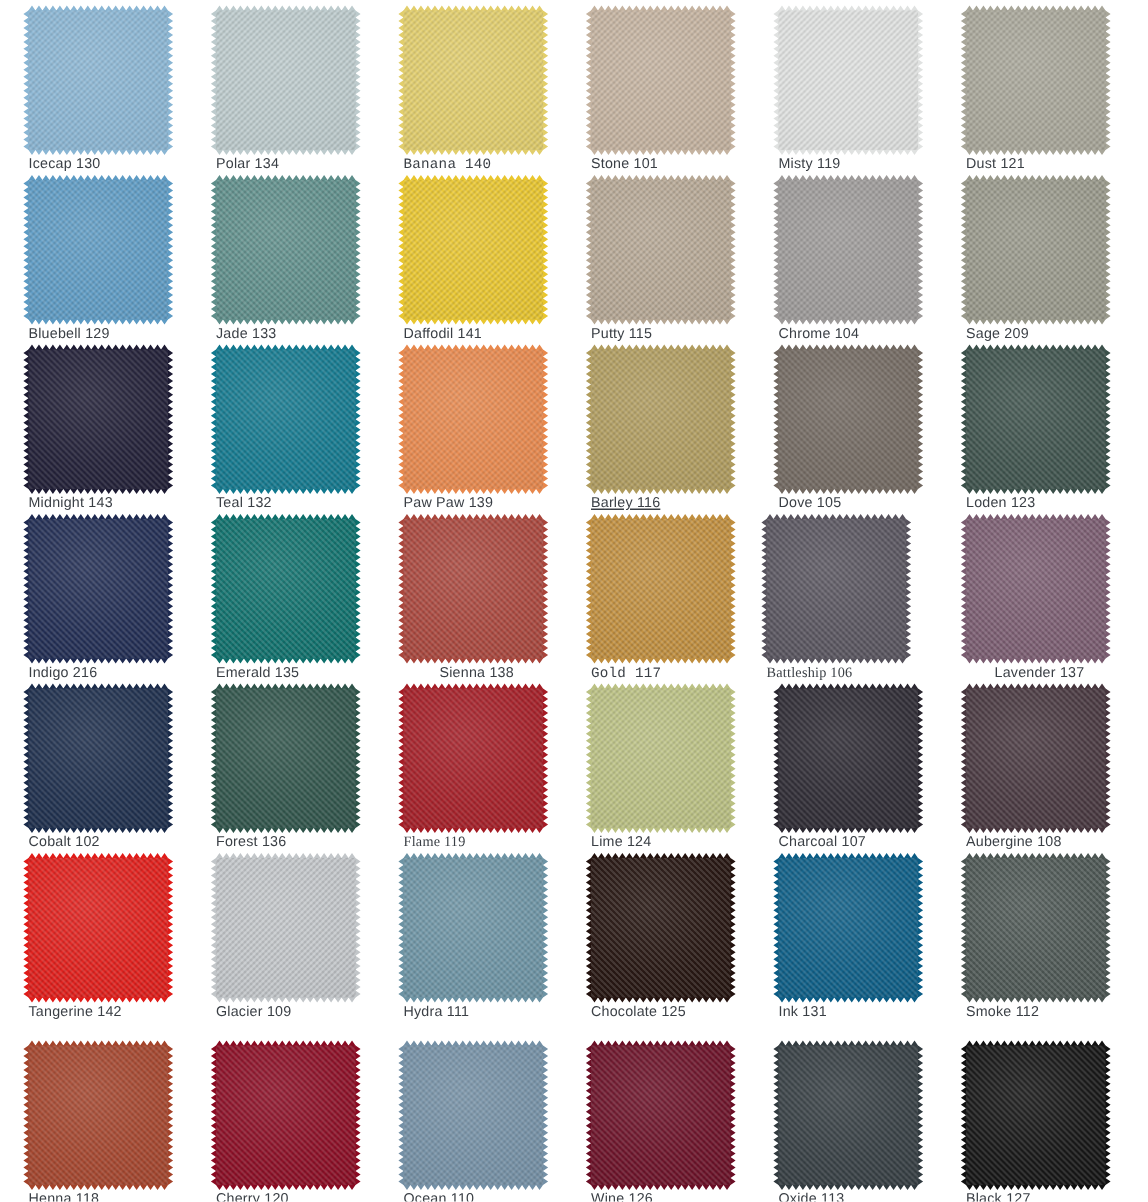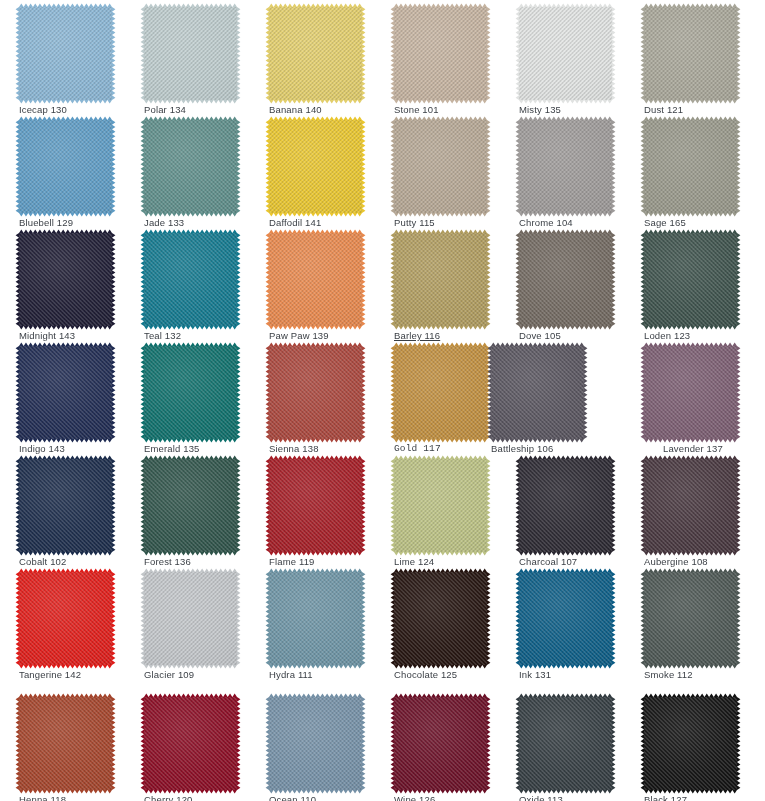--- a/index.html
+++ b/index.html
@@ -117,41 +117,41 @@
       <div class="swatch-label" style="color: rgb(58, 63, 69);">Polar 134</div>
     </div>
     <div class="swatch-cell" style="left: 250px; top: 0px;">
       <div class="chip-wrap" style="background-color: rgb(226, 206, 107);">
         <svg class="pinked" width="101" height="101" viewBox="0 0 101 101">
           <path d="M 4 4 l 2.325 -3.4 l 2.325 3.4 l 2.325 -3.4 l 2.325 3.4 l 2.325 -3.4 l 2.325 3.4 l 2.325 -3.4 l 2.325 3.4 l 2.325 -3.4 l 2.325 3.4 l 2.325 -3.4 l 2.325 3.4 l 2.325 -3.4 l 2.325 3.4 l 2.325 -3.4 l 2.325 3.4 l 2.325 -3.4 l 2.325 3.4 l 2.325 -3.4 l 2.325 3.4 l 2.325 -3.4 l 2.325 3.4 l 2.325 -3.4 l 2.325 3.4 l 2.325 -3.4 l 2.325 3.4 l 2.325 -3.4 l 2.325 3.4 l 2.325 -3.4 l 2.325 3.4 l 2.325 -3.4 l 2.325 3.4 l 2.325 -3.4 l 2.325 3.4 l 2.325 -3.4 l 2.325 3.4 l 2.325 -3.4 l 2.325 3.4 l 2.325 -3.4 l 2.325 3.4 l 3.4 2.325 l -3.4 2.325 l 3.4 2.325 l -3.4 2.325 l 3.4 2.325 l -3.4 2.325 l 3.4 2.325 l -3.4 2.325 l 3.4 2.325 l -3.4 2.325 l 3.4 2.325 l -3.4 2.325 l 3.4 2.325 l -3.4 2.325 l 3.4 2.325 l -3.4 2.325 l 3.4 2.325 l -3.4 2.325 l 3.4 2.325 l -3.4 2.325 l 3.4 2.325 l -3.4 2.325 l 3.4 2.325 l -3.4 2.325 l 3.4 2.325 l -3.4 2.325 l 3.4 2.325 l -3.4 2.325 l 3.4 2.325 l -3.4 2.325 l 3.4 2.325 l -3.4 2.325 l 3.4 2.325 l -3.4 2.325 l 3.4 2.325 l -3.4 2.325 l 3.4 2.325 l -3.4 2.325 l 3.4 2.325 l -3.4 2.325 l -2.325 3.4 l -2.325 -3.4 l -2.325 3.4 l -2.325 -3.4 l -2.325 3.4 l -2.325 -3.4 l -2.325 3.4 l -2.325 -3.4 l -2.325 3.4 l -2.325 -3.4 l -2.325 3.4 l -2.325 -3.4 l -2.325 3.4 l -2.325 -3.4 l -2.325 3.4 l -2.325 -3.4 l -2.325 3.4 l -2.325 -3.4 l -2.325 3.4 l -2.325 -3.4 l -2.325 3.4 l -2.325 -3.4 l -2.325 3.4 l -2.325 -3.4 l -2.325 3.4 l -2.325 -3.4 l -2.325 3.4 l -2.325 -3.4 l -2.325 3.4 l -2.325 -3.4 l -2.325 3.4 l -2.325 -3.4 l -2.325 3.4 l -2.325 -3.4 l -2.325 3.4 l -2.325 -3.4 l -2.325 3.4 l -2.325 -3.4 l -2.325 3.4 l -2.325 -3.4 l -3.4 -2.325 l 3.4 -2.325 l -3.4 -2.325 l 3.4 -2.325 l -3.4 -2.325 l 3.4 -2.325 l -3.4 -2.325 l 3.4 -2.325 l -3.4 -2.325 l 3.4 -2.325 l -3.4 -2.325 l 3.4 -2.325 l -3.4 -2.325 l 3.4 -2.325 l -3.4 -2.325 l 3.4 -2.325 l -3.4 -2.325 l 3.4 -2.325 l -3.4 -2.325 l 3.4 -2.325 l -3.4 -2.325 l 3.4 -2.325 l -3.4 -2.325 l 3.4 -2.325 l -3.4 -2.325 l 3.4 -2.325 l -3.4 -2.325 l 3.4 -2.325 l -3.4 -2.325 l 3.4 -2.325 l -3.4 -2.325 l 3.4 -2.325 l -3.4 -2.325 l 3.4 -2.325 l -3.4 -2.325 l 3.4 -2.325 l -3.4 -2.325 l 3.4 -2.325 l -3.4 -2.325 l 3.4 -2.325 Z" fill="#E2CE6B"></path>
         </svg>
         <div class="texture"></div>
         <div class="sheen"></div>
       </div>
-      <div class="swatch-label" style="color: rgb(58, 63, 69);">Banana 140</div>
+      <div class="swatch-label" style="color: rgb(58, 63, 69); font-family: Liberation Mono, monospace;">Banana 140</div>
     </div>
     <div class="swatch-cell" style="left: 375px; top: 0px;">
       <div class="chip-wrap" style="background-color: rgb(197, 179, 160);">
         <svg class="pinked" width="101" height="101" viewBox="0 0 101 101">
           <path d="M 4 4 l 2.325 -3.4 l 2.325 3.4 l 2.325 -3.4 l 2.325 3.4 l 2.325 -3.4 l 2.325 3.4 l 2.325 -3.4 l 2.325 3.4 l 2.325 -3.4 l 2.325 3.4 l 2.325 -3.4 l 2.325 3.4 l 2.325 -3.4 l 2.325 3.4 l 2.325 -3.4 l 2.325 3.4 l 2.325 -3.4 l 2.325 3.4 l 2.325 -3.4 l 2.325 3.4 l 2.325 -3.4 l 2.325 3.4 l 2.325 -3.4 l 2.325 3.4 l 2.325 -3.4 l 2.325 3.4 l 2.325 -3.4 l 2.325 3.4 l 2.325 -3.4 l 2.325 3.4 l 2.325 -3.4 l 2.325 3.4 l 2.325 -3.4 l 2.325 3.4 l 2.325 -3.4 l 2.325 3.4 l 2.325 -3.4 l 2.325 3.4 l 2.325 -3.4 l 2.325 3.4 l 3.4 2.325 l -3.4 2.325 l 3.4 2.325 l -3.4 2.325 l 3.4 2.325 l -3.4 2.325 l 3.4 2.325 l -3.4 2.325 l 3.4 2.325 l -3.4 2.325 l 3.4 2.325 l -3.4 2.325 l 3.4 2.325 l -3.4 2.325 l 3.4 2.325 l -3.4 2.325 l 3.4 2.325 l -3.4 2.325 l 3.4 2.325 l -3.4 2.325 l 3.4 2.325 l -3.4 2.325 l 3.4 2.325 l -3.4 2.325 l 3.4 2.325 l -3.4 2.325 l 3.4 2.325 l -3.4 2.325 l 3.4 2.325 l -3.4 2.325 l 3.4 2.325 l -3.4 2.325 l 3.4 2.325 l -3.4 2.325 l 3.4 2.325 l -3.4 2.325 l 3.4 2.325 l -3.4 2.325 l 3.4 2.325 l -3.4 2.325 l -2.325 3.4 l -2.325 -3.4 l -2.325 3.4 l -2.325 -3.4 l -2.325 3.4 l -2.325 -3.4 l -2.325 3.4 l -2.325 -3.4 l -2.325 3.4 l -2.325 -3.4 l -2.325 3.4 l -2.325 -3.4 l -2.325 3.4 l -2.325 -3.4 l -2.325 3.4 l -2.325 -3.4 l -2.325 3.4 l -2.325 -3.4 l -2.325 3.4 l -2.325 -3.4 l -2.325 3.4 l -2.325 -3.4 l -2.325 3.4 l -2.325 -3.4 l -2.325 3.4 l -2.325 -3.4 l -2.325 3.4 l -2.325 -3.4 l -2.325 3.4 l -2.325 -3.4 l -2.325 3.4 l -2.325 -3.4 l -2.325 3.4 l -2.325 -3.4 l -2.325 3.4 l -2.325 -3.4 l -2.325 3.4 l -2.325 -3.4 l -2.325 3.4 l -2.325 -3.4 l -3.4 -2.325 l 3.4 -2.325 l -3.4 -2.325 l 3.4 -2.325 l -3.4 -2.325 l 3.4 -2.325 l -3.4 -2.325 l 3.4 -2.325 l -3.4 -2.325 l 3.4 -2.325 l -3.4 -2.325 l 3.4 -2.325 l -3.4 -2.325 l 3.4 -2.325 l -3.4 -2.325 l 3.4 -2.325 l -3.4 -2.325 l 3.4 -2.325 l -3.4 -2.325 l 3.4 -2.325 l -3.4 -2.325 l 3.4 -2.325 l -3.4 -2.325 l 3.4 -2.325 l -3.4 -2.325 l 3.4 -2.325 l -3.4 -2.325 l 3.4 -2.325 l -3.4 -2.325 l 3.4 -2.325 l -3.4 -2.325 l 3.4 -2.325 l -3.4 -2.325 l 3.4 -2.325 l -3.4 -2.325 l 3.4 -2.325 l -3.4 -2.325 l 3.4 -2.325 l -3.4 -2.325 l 3.4 -2.325 Z" fill="#C5B3A0"></path>
         </svg>
         <div class="texture"></div>
         <div class="sheen"></div>
       </div>
       <div class="swatch-label" style="color: rgb(58, 63, 69);">Stone 101</div>
     </div>
     <div class="swatch-cell" style="left: 500px; top: 0px;">
       <div class="chip-wrap" style="background-color: rgb(224, 226, 225);">
         <svg class="pinked" width="101" height="101" viewBox="0 0 101 101">
           <path d="M 4 4 l 2.325 -3.4 l 2.325 3.4 l 2.325 -3.4 l 2.325 3.4 l 2.325 -3.4 l 2.325 3.4 l 2.325 -3.4 l 2.325 3.4 l 2.325 -3.4 l 2.325 3.4 l 2.325 -3.4 l 2.325 3.4 l 2.325 -3.4 l 2.325 3.4 l 2.325 -3.4 l 2.325 3.4 l 2.325 -3.4 l 2.325 3.4 l 2.325 -3.4 l 2.325 3.4 l 2.325 -3.4 l 2.325 3.4 l 2.325 -3.4 l 2.325 3.4 l 2.325 -3.4 l 2.325 3.4 l 2.325 -3.4 l 2.325 3.4 l 2.325 -3.4 l 2.325 3.4 l 2.325 -3.4 l 2.325 3.4 l 2.325 -3.4 l 2.325 3.4 l 2.325 -3.4 l 2.325 3.4 l 2.325 -3.4 l 2.325 3.4 l 2.325 -3.4 l 2.325 3.4 l 3.4 2.325 l -3.4 2.325 l 3.4 2.325 l -3.4 2.325 l 3.4 2.325 l -3.4 2.325 l 3.4 2.325 l -3.4 2.325 l 3.4 2.325 l -3.4 2.325 l 3.4 2.325 l -3.4 2.325 l 3.4 2.325 l -3.4 2.325 l 3.4 2.325 l -3.4 2.325 l 3.4 2.325 l -3.4 2.325 l 3.4 2.325 l -3.4 2.325 l 3.4 2.325 l -3.4 2.325 l 3.4 2.325 l -3.4 2.325 l 3.4 2.325 l -3.4 2.325 l 3.4 2.325 l -3.4 2.325 l 3.4 2.325 l -3.4 2.325 l 3.4 2.325 l -3.4 2.325 l 3.4 2.325 l -3.4 2.325 l 3.4 2.325 l -3.4 2.325 l 3.4 2.325 l -3.4 2.325 l 3.4 2.325 l -3.4 2.325 l -2.325 3.4 l -2.325 -3.4 l -2.325 3.4 l -2.325 -3.4 l -2.325 3.4 l -2.325 -3.4 l -2.325 3.4 l -2.325 -3.4 l -2.325 3.4 l -2.325 -3.4 l -2.325 3.4 l -2.325 -3.4 l -2.325 3.4 l -2.325 -3.4 l -2.325 3.4 l -2.325 -3.4 l -2.325 3.4 l -2.325 -3.4 l -2.325 3.4 l -2.325 -3.4 l -2.325 3.4 l -2.325 -3.4 l -2.325 3.4 l -2.325 -3.4 l -2.325 3.4 l -2.325 -3.4 l -2.325 3.4 l -2.325 -3.4 l -2.325 3.4 l -2.325 -3.4 l -2.325 3.4 l -2.325 -3.4 l -2.325 3.4 l -2.325 -3.4 l -2.325 3.4 l -2.325 -3.4 l -2.325 3.4 l -2.325 -3.4 l -2.325 3.4 l -2.325 -3.4 l -3.4 -2.325 l 3.4 -2.325 l -3.4 -2.325 l 3.4 -2.325 l -3.4 -2.325 l 3.4 -2.325 l -3.4 -2.325 l 3.4 -2.325 l -3.4 -2.325 l 3.4 -2.325 l -3.4 -2.325 l 3.4 -2.325 l -3.4 -2.325 l 3.4 -2.325 l -3.4 -2.325 l 3.4 -2.325 l -3.4 -2.325 l 3.4 -2.325 l -3.4 -2.325 l 3.4 -2.325 l -3.4 -2.325 l 3.4 -2.325 l -3.4 -2.325 l 3.4 -2.325 l -3.4 -2.325 l 3.4 -2.325 l -3.4 -2.325 l 3.4 -2.325 l -3.4 -2.325 l 3.4 -2.325 l -3.4 -2.325 l 3.4 -2.325 l -3.4 -2.325 l 3.4 -2.325 l -3.4 -2.325 l 3.4 -2.325 l -3.4 -2.325 l 3.4 -2.325 l -3.4 -2.325 l 3.4 -2.325 Z" fill="#E0E2E1"></path>
         </svg>
         <div class="texture"></div>
         <div class="sheen"></div>
       </div>
-      <div class="swatch-label" style="color: rgb(58, 63, 69);">Misty 135</div>
+      <div class="swatch-label" style="color: rgb(58, 63, 69);">Misty 119</div>
     </div>
     <div class="swatch-cell" style="left: 625px; top: 0px;">
       <div class="chip-wrap" style="background-color: rgb(168, 166, 153);">
         <svg class="pinked" width="101" height="101" viewBox="0 0 101 101">
           <path d="M 4 4 l 2.325 -3.4 l 2.325 3.4 l 2.325 -3.4 l 2.325 3.4 l 2.325 -3.4 l 2.325 3.4 l 2.325 -3.4 l 2.325 3.4 l 2.325 -3.4 l 2.325 3.4 l 2.325 -3.4 l 2.325 3.4 l 2.325 -3.4 l 2.325 3.4 l 2.325 -3.4 l 2.325 3.4 l 2.325 -3.4 l 2.325 3.4 l 2.325 -3.4 l 2.325 3.4 l 2.325 -3.4 l 2.325 3.4 l 2.325 -3.4 l 2.325 3.4 l 2.325 -3.4 l 2.325 3.4 l 2.325 -3.4 l 2.325 3.4 l 2.325 -3.4 l 2.325 3.4 l 2.325 -3.4 l 2.325 3.4 l 2.325 -3.4 l 2.325 3.4 l 2.325 -3.4 l 2.325 3.4 l 2.325 -3.4 l 2.325 3.4 l 2.325 -3.4 l 2.325 3.4 l 3.4 2.325 l -3.4 2.325 l 3.4 2.325 l -3.4 2.325 l 3.4 2.325 l -3.4 2.325 l 3.4 2.325 l -3.4 2.325 l 3.4 2.325 l -3.4 2.325 l 3.4 2.325 l -3.4 2.325 l 3.4 2.325 l -3.4 2.325 l 3.4 2.325 l -3.4 2.325 l 3.4 2.325 l -3.4 2.325 l 3.4 2.325 l -3.4 2.325 l 3.4 2.325 l -3.4 2.325 l 3.4 2.325 l -3.4 2.325 l 3.4 2.325 l -3.4 2.325 l 3.4 2.325 l -3.4 2.325 l 3.4 2.325 l -3.4 2.325 l 3.4 2.325 l -3.4 2.325 l 3.4 2.325 l -3.4 2.325 l 3.4 2.325 l -3.4 2.325 l 3.4 2.325 l -3.4 2.325 l 3.4 2.325 l -3.4 2.325 l -2.325 3.4 l -2.325 -3.4 l -2.325 3.4 l -2.325 -3.4 l -2.325 3.4 l -2.325 -3.4 l -2.325 3.4 l -2.325 -3.4 l -2.325 3.4 l -2.325 -3.4 l -2.325 3.4 l -2.325 -3.4 l -2.325 3.4 l -2.325 -3.4 l -2.325 3.4 l -2.325 -3.4 l -2.325 3.4 l -2.325 -3.4 l -2.325 3.4 l -2.325 -3.4 l -2.325 3.4 l -2.325 -3.4 l -2.325 3.4 l -2.325 -3.4 l -2.325 3.4 l -2.325 -3.4 l -2.325 3.4 l -2.325 -3.4 l -2.325 3.4 l -2.325 -3.4 l -2.325 3.4 l -2.325 -3.4 l -2.325 3.4 l -2.325 -3.4 l -2.325 3.4 l -2.325 -3.4 l -2.325 3.4 l -2.325 -3.4 l -2.325 3.4 l -2.325 -3.4 l -3.4 -2.325 l 3.4 -2.325 l -3.4 -2.325 l 3.4 -2.325 l -3.4 -2.325 l 3.4 -2.325 l -3.4 -2.325 l 3.4 -2.325 l -3.4 -2.325 l 3.4 -2.325 l -3.4 -2.325 l 3.4 -2.325 l -3.4 -2.325 l 3.4 -2.325 l -3.4 -2.325 l 3.4 -2.325 l -3.4 -2.325 l 3.4 -2.325 l -3.4 -2.325 l 3.4 -2.325 l -3.4 -2.325 l 3.4 -2.325 l -3.4 -2.325 l 3.4 -2.325 l -3.4 -2.325 l 3.4 -2.325 l -3.4 -2.325 l 3.4 -2.325 l -3.4 -2.325 l 3.4 -2.325 l -3.4 -2.325 l 3.4 -2.325 l -3.4 -2.325 l 3.4 -2.325 l -3.4 -2.325 l 3.4 -2.325 l -3.4 -2.325 l 3.4 -2.325 l -3.4 -2.325 l 3.4 -2.325 Z" fill="#A8A699"></path>
         </svg>
         <div class="texture"></div>
         <div class="sheen"></div>
       </div>
       <div class="swatch-label" style="color: rgb(58, 63, 69);">Dust 121</div>
@@ -207,21 +207,21 @@
       <div class="swatch-label" style="color: rgb(58, 63, 69);">Chrome 104</div>
     </div>
     <div class="swatch-cell" style="left: 625px; top: 113px;">
       <div class="chip-wrap" style="background-color: rgb(152, 152, 138);">
         <svg class="pinked" width="101" height="101" viewBox="0 0 101 101">
           <path d="M 4 4 l 2.325 -3.4 l 2.325 3.4 l 2.325 -3.4 l 2.325 3.4 l 2.325 -3.4 l 2.325 3.4 l 2.325 -3.4 l 2.325 3.4 l 2.325 -3.4 l 2.325 3.4 l 2.325 -3.4 l 2.325 3.4 l 2.325 -3.4 l 2.325 3.4 l 2.325 -3.4 l 2.325 3.4 l 2.325 -3.4 l 2.325 3.4 l 2.325 -3.4 l 2.325 3.4 l 2.325 -3.4 l 2.325 3.4 l 2.325 -3.4 l 2.325 3.4 l 2.325 -3.4 l 2.325 3.4 l 2.325 -3.4 l 2.325 3.4 l 2.325 -3.4 l 2.325 3.4 l 2.325 -3.4 l 2.325 3.4 l 2.325 -3.4 l 2.325 3.4 l 2.325 -3.4 l 2.325 3.4 l 2.325 -3.4 l 2.325 3.4 l 2.325 -3.4 l 2.325 3.4 l 3.4 2.325 l -3.4 2.325 l 3.4 2.325 l -3.4 2.325 l 3.4 2.325 l -3.4 2.325 l 3.4 2.325 l -3.4 2.325 l 3.4 2.325 l -3.4 2.325 l 3.4 2.325 l -3.4 2.325 l 3.4 2.325 l -3.4 2.325 l 3.4 2.325 l -3.4 2.325 l 3.4 2.325 l -3.4 2.325 l 3.4 2.325 l -3.4 2.325 l 3.4 2.325 l -3.4 2.325 l 3.4 2.325 l -3.4 2.325 l 3.4 2.325 l -3.4 2.325 l 3.4 2.325 l -3.4 2.325 l 3.4 2.325 l -3.4 2.325 l 3.4 2.325 l -3.4 2.325 l 3.4 2.325 l -3.4 2.325 l 3.4 2.325 l -3.4 2.325 l 3.4 2.325 l -3.4 2.325 l 3.4 2.325 l -3.4 2.325 l -2.325 3.4 l -2.325 -3.4 l -2.325 3.4 l -2.325 -3.4 l -2.325 3.4 l -2.325 -3.4 l -2.325 3.4 l -2.325 -3.4 l -2.325 3.4 l -2.325 -3.4 l -2.325 3.4 l -2.325 -3.4 l -2.325 3.4 l -2.325 -3.4 l -2.325 3.4 l -2.325 -3.4 l -2.325 3.4 l -2.325 -3.4 l -2.325 3.4 l -2.325 -3.4 l -2.325 3.4 l -2.325 -3.4 l -2.325 3.4 l -2.325 -3.4 l -2.325 3.4 l -2.325 -3.4 l -2.325 3.4 l -2.325 -3.4 l -2.325 3.4 l -2.325 -3.4 l -2.325 3.4 l -2.325 -3.4 l -2.325 3.4 l -2.325 -3.4 l -2.325 3.4 l -2.325 -3.4 l -2.325 3.4 l -2.325 -3.4 l -2.325 3.4 l -2.325 -3.4 l -3.4 -2.325 l 3.4 -2.325 l -3.4 -2.325 l 3.4 -2.325 l -3.4 -2.325 l 3.4 -2.325 l -3.4 -2.325 l 3.4 -2.325 l -3.4 -2.325 l 3.4 -2.325 l -3.4 -2.325 l 3.4 -2.325 l -3.4 -2.325 l 3.4 -2.325 l -3.4 -2.325 l 3.4 -2.325 l -3.4 -2.325 l 3.4 -2.325 l -3.4 -2.325 l 3.4 -2.325 l -3.4 -2.325 l 3.4 -2.325 l -3.4 -2.325 l 3.4 -2.325 l -3.4 -2.325 l 3.4 -2.325 l -3.4 -2.325 l 3.4 -2.325 l -3.4 -2.325 l 3.4 -2.325 l -3.4 -2.325 l 3.4 -2.325 l -3.4 -2.325 l 3.4 -2.325 l -3.4 -2.325 l 3.4 -2.325 l -3.4 -2.325 l 3.4 -2.325 l -3.4 -2.325 l 3.4 -2.325 Z" fill="#98988A"></path>
         </svg>
         <div class="texture"></div>
         <div class="sheen"></div>
       </div>
-      <div class="swatch-label" style="color: rgb(58, 63, 69);">Sage 165</div>
+      <div class="swatch-label" style="color: rgb(58, 63, 69);">Sage 209</div>
     </div>
     <div class="swatch-cell" style="left: 0px; top: 226px;">
       <div class="chip-wrap" style="background-color: rgb(29, 27, 51);">
         <svg class="pinked" width="101" height="101" viewBox="0 0 101 101">
           <path d="M 4 4 l 2.325 -3.4 l 2.325 3.4 l 2.325 -3.4 l 2.325 3.4 l 2.325 -3.4 l 2.325 3.4 l 2.325 -3.4 l 2.325 3.4 l 2.325 -3.4 l 2.325 3.4 l 2.325 -3.4 l 2.325 3.4 l 2.325 -3.4 l 2.325 3.4 l 2.325 -3.4 l 2.325 3.4 l 2.325 -3.4 l 2.325 3.4 l 2.325 -3.4 l 2.325 3.4 l 2.325 -3.4 l 2.325 3.4 l 2.325 -3.4 l 2.325 3.4 l 2.325 -3.4 l 2.325 3.4 l 2.325 -3.4 l 2.325 3.4 l 2.325 -3.4 l 2.325 3.4 l 2.325 -3.4 l 2.325 3.4 l 2.325 -3.4 l 2.325 3.4 l 2.325 -3.4 l 2.325 3.4 l 2.325 -3.4 l 2.325 3.4 l 2.325 -3.4 l 2.325 3.4 l 3.4 2.325 l -3.4 2.325 l 3.4 2.325 l -3.4 2.325 l 3.4 2.325 l -3.4 2.325 l 3.4 2.325 l -3.4 2.325 l 3.4 2.325 l -3.4 2.325 l 3.4 2.325 l -3.4 2.325 l 3.4 2.325 l -3.4 2.325 l 3.4 2.325 l -3.4 2.325 l 3.4 2.325 l -3.4 2.325 l 3.4 2.325 l -3.4 2.325 l 3.4 2.325 l -3.4 2.325 l 3.4 2.325 l -3.4 2.325 l 3.4 2.325 l -3.4 2.325 l 3.4 2.325 l -3.4 2.325 l 3.4 2.325 l -3.4 2.325 l 3.4 2.325 l -3.4 2.325 l 3.4 2.325 l -3.4 2.325 l 3.4 2.325 l -3.4 2.325 l 3.4 2.325 l -3.4 2.325 l 3.4 2.325 l -3.4 2.325 l -2.325 3.4 l -2.325 -3.4 l -2.325 3.4 l -2.325 -3.4 l -2.325 3.4 l -2.325 -3.4 l -2.325 3.4 l -2.325 -3.4 l -2.325 3.4 l -2.325 -3.4 l -2.325 3.4 l -2.325 -3.4 l -2.325 3.4 l -2.325 -3.4 l -2.325 3.4 l -2.325 -3.4 l -2.325 3.4 l -2.325 -3.4 l -2.325 3.4 l -2.325 -3.4 l -2.325 3.4 l -2.325 -3.4 l -2.325 3.4 l -2.325 -3.4 l -2.325 3.4 l -2.325 -3.4 l -2.325 3.4 l -2.325 -3.4 l -2.325 3.4 l -2.325 -3.4 l -2.325 3.4 l -2.325 -3.4 l -2.325 3.4 l -2.325 -3.4 l -2.325 3.4 l -2.325 -3.4 l -2.325 3.4 l -2.325 -3.4 l -2.325 3.4 l -2.325 -3.4 l -3.4 -2.325 l 3.4 -2.325 l -3.4 -2.325 l 3.4 -2.325 l -3.4 -2.325 l 3.4 -2.325 l -3.4 -2.325 l 3.4 -2.325 l -3.4 -2.325 l 3.4 -2.325 l -3.4 -2.325 l 3.4 -2.325 l -3.4 -2.325 l 3.4 -2.325 l -3.4 -2.325 l 3.4 -2.325 l -3.4 -2.325 l 3.4 -2.325 l -3.4 -2.325 l 3.4 -2.325 l -3.4 -2.325 l 3.4 -2.325 l -3.4 -2.325 l 3.4 -2.325 l -3.4 -2.325 l 3.4 -2.325 l -3.4 -2.325 l 3.4 -2.325 l -3.4 -2.325 l 3.4 -2.325 l -3.4 -2.325 l 3.4 -2.325 l -3.4 -2.325 l 3.4 -2.325 l -3.4 -2.325 l 3.4 -2.325 l -3.4 -2.325 l 3.4 -2.325 l -3.4 -2.325 l 3.4 -2.325 Z" fill="#1D1B33"></path>
         </svg>
         <div class="texture"></div>
         <div class="sheen"></div>
       </div>
       <div class="swatch-label" style="color: rgb(58, 63, 69);">Midnight 143</div>
@@ -277,53 +277,53 @@
       <div class="swatch-label" style="color: rgb(58, 63, 69);">Loden 123</div>
     </div>
     <div class="swatch-cell" style="left: 0px; top: 339px;">
       <div class="chip-wrap" style="background-color: rgb(30, 42, 81);">
         <svg class="pinked" width="101" height="101" viewBox="0 0 101 101">
           <path d="M 4 4 l 2.325 -3.4 l 2.325 3.4 l 2.325 -3.4 l 2.325 3.4 l 2.325 -3.4 l 2.325 3.4 l 2.325 -3.4 l 2.325 3.4 l 2.325 -3.4 l 2.325 3.4 l 2.325 -3.4 l 2.325 3.4 l 2.325 -3.4 l 2.325 3.4 l 2.325 -3.4 l 2.325 3.4 l 2.325 -3.4 l 2.325 3.4 l 2.325 -3.4 l 2.325 3.4 l 2.325 -3.4 l 2.325 3.4 l 2.325 -3.4 l 2.325 3.4 l 2.325 -3.4 l 2.325 3.4 l 2.325 -3.4 l 2.325 3.4 l 2.325 -3.4 l 2.325 3.4 l 2.325 -3.4 l 2.325 3.4 l 2.325 -3.4 l 2.325 3.4 l 2.325 -3.4 l 2.325 3.4 l 2.325 -3.4 l 2.325 3.4 l 2.325 -3.4 l 2.325 3.4 l 3.4 2.325 l -3.4 2.325 l 3.4 2.325 l -3.4 2.325 l 3.4 2.325 l -3.4 2.325 l 3.4 2.325 l -3.4 2.325 l 3.4 2.325 l -3.4 2.325 l 3.4 2.325 l -3.4 2.325 l 3.4 2.325 l -3.4 2.325 l 3.4 2.325 l -3.4 2.325 l 3.4 2.325 l -3.4 2.325 l 3.4 2.325 l -3.4 2.325 l 3.4 2.325 l -3.4 2.325 l 3.4 2.325 l -3.4 2.325 l 3.4 2.325 l -3.4 2.325 l 3.4 2.325 l -3.4 2.325 l 3.4 2.325 l -3.4 2.325 l 3.4 2.325 l -3.4 2.325 l 3.4 2.325 l -3.4 2.325 l 3.4 2.325 l -3.4 2.325 l 3.4 2.325 l -3.4 2.325 l 3.4 2.325 l -3.4 2.325 l -2.325 3.4 l -2.325 -3.4 l -2.325 3.4 l -2.325 -3.4 l -2.325 3.4 l -2.325 -3.4 l -2.325 3.4 l -2.325 -3.4 l -2.325 3.4 l -2.325 -3.4 l -2.325 3.4 l -2.325 -3.4 l -2.325 3.4 l -2.325 -3.4 l -2.325 3.4 l -2.325 -3.4 l -2.325 3.4 l -2.325 -3.4 l -2.325 3.4 l -2.325 -3.4 l -2.325 3.4 l -2.325 -3.4 l -2.325 3.4 l -2.325 -3.4 l -2.325 3.4 l -2.325 -3.4 l -2.325 3.4 l -2.325 -3.4 l -2.325 3.4 l -2.325 -3.4 l -2.325 3.4 l -2.325 -3.4 l -2.325 3.4 l -2.325 -3.4 l -2.325 3.4 l -2.325 -3.4 l -2.325 3.4 l -2.325 -3.4 l -2.325 3.4 l -2.325 -3.4 l -3.4 -2.325 l 3.4 -2.325 l -3.4 -2.325 l 3.4 -2.325 l -3.4 -2.325 l 3.4 -2.325 l -3.4 -2.325 l 3.4 -2.325 l -3.4 -2.325 l 3.4 -2.325 l -3.4 -2.325 l 3.4 -2.325 l -3.4 -2.325 l 3.4 -2.325 l -3.4 -2.325 l 3.4 -2.325 l -3.4 -2.325 l 3.4 -2.325 l -3.4 -2.325 l 3.4 -2.325 l -3.4 -2.325 l 3.4 -2.325 l -3.4 -2.325 l 3.4 -2.325 l -3.4 -2.325 l 3.4 -2.325 l -3.4 -2.325 l 3.4 -2.325 l -3.4 -2.325 l 3.4 -2.325 l -3.4 -2.325 l 3.4 -2.325 l -3.4 -2.325 l 3.4 -2.325 l -3.4 -2.325 l 3.4 -2.325 l -3.4 -2.325 l 3.4 -2.325 l -3.4 -2.325 l 3.4 -2.325 Z" fill="#1E2A51"></path>
         </svg>
         <div class="texture"></div>
         <div class="sheen"></div>
       </div>
-      <div class="swatch-label" style="color: rgb(58, 63, 69);">Indigo 143</div>
+      <div class="swatch-label" style="color: rgb(58, 63, 69);">Indigo 216</div>
     </div>
     <div class="swatch-cell" style="left: 125px; top: 339px;">
       <div class="chip-wrap" style="background-color: rgb(13, 111, 107);">
         <svg class="pinked" width="101" height="101" viewBox="0 0 101 101">
           <path d="M 4 4 l 2.325 -3.4 l 2.325 3.4 l 2.325 -3.4 l 2.325 3.4 l 2.325 -3.4 l 2.325 3.4 l 2.325 -3.4 l 2.325 3.4 l 2.325 -3.4 l 2.325 3.4 l 2.325 -3.4 l 2.325 3.4 l 2.325 -3.4 l 2.325 3.4 l 2.325 -3.4 l 2.325 3.4 l 2.325 -3.4 l 2.325 3.4 l 2.325 -3.4 l 2.325 3.4 l 2.325 -3.4 l 2.325 3.4 l 2.325 -3.4 l 2.325 3.4 l 2.325 -3.4 l 2.325 3.4 l 2.325 -3.4 l 2.325 3.4 l 2.325 -3.4 l 2.325 3.4 l 2.325 -3.4 l 2.325 3.4 l 2.325 -3.4 l 2.325 3.4 l 2.325 -3.4 l 2.325 3.4 l 2.325 -3.4 l 2.325 3.4 l 2.325 -3.4 l 2.325 3.4 l 3.4 2.325 l -3.4 2.325 l 3.4 2.325 l -3.4 2.325 l 3.4 2.325 l -3.4 2.325 l 3.4 2.325 l -3.4 2.325 l 3.4 2.325 l -3.4 2.325 l 3.4 2.325 l -3.4 2.325 l 3.4 2.325 l -3.4 2.325 l 3.4 2.325 l -3.4 2.325 l 3.4 2.325 l -3.4 2.325 l 3.4 2.325 l -3.4 2.325 l 3.4 2.325 l -3.4 2.325 l 3.4 2.325 l -3.4 2.325 l 3.4 2.325 l -3.4 2.325 l 3.4 2.325 l -3.4 2.325 l 3.4 2.325 l -3.4 2.325 l 3.4 2.325 l -3.4 2.325 l 3.4 2.325 l -3.4 2.325 l 3.4 2.325 l -3.4 2.325 l 3.4 2.325 l -3.4 2.325 l 3.4 2.325 l -3.4 2.325 l -2.325 3.4 l -2.325 -3.4 l -2.325 3.4 l -2.325 -3.4 l -2.325 3.4 l -2.325 -3.4 l -2.325 3.4 l -2.325 -3.4 l -2.325 3.4 l -2.325 -3.4 l -2.325 3.4 l -2.325 -3.4 l -2.325 3.4 l -2.325 -3.4 l -2.325 3.4 l -2.325 -3.4 l -2.325 3.4 l -2.325 -3.4 l -2.325 3.4 l -2.325 -3.4 l -2.325 3.4 l -2.325 -3.4 l -2.325 3.4 l -2.325 -3.4 l -2.325 3.4 l -2.325 -3.4 l -2.325 3.4 l -2.325 -3.4 l -2.325 3.4 l -2.325 -3.4 l -2.325 3.4 l -2.325 -3.4 l -2.325 3.4 l -2.325 -3.4 l -2.325 3.4 l -2.325 -3.4 l -2.325 3.4 l -2.325 -3.4 l -2.325 3.4 l -2.325 -3.4 l -3.4 -2.325 l 3.4 -2.325 l -3.4 -2.325 l 3.4 -2.325 l -3.4 -2.325 l 3.4 -2.325 l -3.4 -2.325 l 3.4 -2.325 l -3.4 -2.325 l 3.4 -2.325 l -3.4 -2.325 l 3.4 -2.325 l -3.4 -2.325 l 3.4 -2.325 l -3.4 -2.325 l 3.4 -2.325 l -3.4 -2.325 l 3.4 -2.325 l -3.4 -2.325 l 3.4 -2.325 l -3.4 -2.325 l 3.4 -2.325 l -3.4 -2.325 l 3.4 -2.325 l -3.4 -2.325 l 3.4 -2.325 l -3.4 -2.325 l 3.4 -2.325 l -3.4 -2.325 l 3.4 -2.325 l -3.4 -2.325 l 3.4 -2.325 l -3.4 -2.325 l 3.4 -2.325 l -3.4 -2.325 l 3.4 -2.325 l -3.4 -2.325 l 3.4 -2.325 l -3.4 -2.325 l 3.4 -2.325 Z" fill="#0D6F6B"></path>
         </svg>
         <div class="texture"></div>
         <div class="sheen"></div>
       </div>
       <div class="swatch-label" style="color: rgb(58, 63, 69);">Emerald 135</div>
     </div>
     <div class="swatch-cell" style="left: 250px; top: 339px;">
       <div class="chip-wrap" style="background-color: rgb(169, 69, 59);">
         <svg class="pinked" width="101" height="101" viewBox="0 0 101 101">
           <path d="M 4 4 l 2.325 -3.4 l 2.325 3.4 l 2.325 -3.4 l 2.325 3.4 l 2.325 -3.4 l 2.325 3.4 l 2.325 -3.4 l 2.325 3.4 l 2.325 -3.4 l 2.325 3.4 l 2.325 -3.4 l 2.325 3.4 l 2.325 -3.4 l 2.325 3.4 l 2.325 -3.4 l 2.325 3.4 l 2.325 -3.4 l 2.325 3.4 l 2.325 -3.4 l 2.325 3.4 l 2.325 -3.4 l 2.325 3.4 l 2.325 -3.4 l 2.325 3.4 l 2.325 -3.4 l 2.325 3.4 l 2.325 -3.4 l 2.325 3.4 l 2.325 -3.4 l 2.325 3.4 l 2.325 -3.4 l 2.325 3.4 l 2.325 -3.4 l 2.325 3.4 l 2.325 -3.4 l 2.325 3.4 l 2.325 -3.4 l 2.325 3.4 l 2.325 -3.4 l 2.325 3.4 l 3.4 2.325 l -3.4 2.325 l 3.4 2.325 l -3.4 2.325 l 3.4 2.325 l -3.4 2.325 l 3.4 2.325 l -3.4 2.325 l 3.4 2.325 l -3.4 2.325 l 3.4 2.325 l -3.4 2.325 l 3.4 2.325 l -3.4 2.325 l 3.4 2.325 l -3.4 2.325 l 3.4 2.325 l -3.4 2.325 l 3.4 2.325 l -3.4 2.325 l 3.4 2.325 l -3.4 2.325 l 3.4 2.325 l -3.4 2.325 l 3.4 2.325 l -3.4 2.325 l 3.4 2.325 l -3.4 2.325 l 3.4 2.325 l -3.4 2.325 l 3.4 2.325 l -3.4 2.325 l 3.4 2.325 l -3.4 2.325 l 3.4 2.325 l -3.4 2.325 l 3.4 2.325 l -3.4 2.325 l 3.4 2.325 l -3.4 2.325 l -2.325 3.4 l -2.325 -3.4 l -2.325 3.4 l -2.325 -3.4 l -2.325 3.4 l -2.325 -3.4 l -2.325 3.4 l -2.325 -3.4 l -2.325 3.4 l -2.325 -3.4 l -2.325 3.4 l -2.325 -3.4 l -2.325 3.4 l -2.325 -3.4 l -2.325 3.4 l -2.325 -3.4 l -2.325 3.4 l -2.325 -3.4 l -2.325 3.4 l -2.325 -3.4 l -2.325 3.4 l -2.325 -3.4 l -2.325 3.4 l -2.325 -3.4 l -2.325 3.4 l -2.325 -3.4 l -2.325 3.4 l -2.325 -3.4 l -2.325 3.4 l -2.325 -3.4 l -2.325 3.4 l -2.325 -3.4 l -2.325 3.4 l -2.325 -3.4 l -2.325 3.4 l -2.325 -3.4 l -2.325 3.4 l -2.325 -3.4 l -2.325 3.4 l -2.325 -3.4 l -3.4 -2.325 l 3.4 -2.325 l -3.4 -2.325 l 3.4 -2.325 l -3.4 -2.325 l 3.4 -2.325 l -3.4 -2.325 l 3.4 -2.325 l -3.4 -2.325 l 3.4 -2.325 l -3.4 -2.325 l 3.4 -2.325 l -3.4 -2.325 l 3.4 -2.325 l -3.4 -2.325 l 3.4 -2.325 l -3.4 -2.325 l 3.4 -2.325 l -3.4 -2.325 l 3.4 -2.325 l -3.4 -2.325 l 3.4 -2.325 l -3.4 -2.325 l 3.4 -2.325 l -3.4 -2.325 l 3.4 -2.325 l -3.4 -2.325 l 3.4 -2.325 l -3.4 -2.325 l 3.4 -2.325 l -3.4 -2.325 l 3.4 -2.325 l -3.4 -2.325 l 3.4 -2.325 l -3.4 -2.325 l 3.4 -2.325 l -3.4 -2.325 l 3.4 -2.325 l -3.4 -2.325 l 3.4 -2.325 Z" fill="#A9453B"></path>
         </svg>
         <div class="texture"></div>
         <div class="sheen"></div>
       </div>
-      <div class="swatch-label" style="color: rgb(58, 63, 69);">Sienna 138</div>
+      <div class="swatch-label" style="color: rgb(58, 63, 69); margin-left: 24px;">Sienna 138</div>
     </div>
     <div class="swatch-cell" style="left: 375px; top: 339px;">
       <div class="chip-wrap" style="background-color: rgb(192, 142, 62);">
         <svg class="pinked" width="101" height="101" viewBox="0 0 101 101">
           <path d="M 4 4 l 2.325 -3.4 l 2.325 3.4 l 2.325 -3.4 l 2.325 3.4 l 2.325 -3.4 l 2.325 3.4 l 2.325 -3.4 l 2.325 3.4 l 2.325 -3.4 l 2.325 3.4 l 2.325 -3.4 l 2.325 3.4 l 2.325 -3.4 l 2.325 3.4 l 2.325 -3.4 l 2.325 3.4 l 2.325 -3.4 l 2.325 3.4 l 2.325 -3.4 l 2.325 3.4 l 2.325 -3.4 l 2.325 3.4 l 2.325 -3.4 l 2.325 3.4 l 2.325 -3.4 l 2.325 3.4 l 2.325 -3.4 l 2.325 3.4 l 2.325 -3.4 l 2.325 3.4 l 2.325 -3.4 l 2.325 3.4 l 2.325 -3.4 l 2.325 3.4 l 2.325 -3.4 l 2.325 3.4 l 2.325 -3.4 l 2.325 3.4 l 2.325 -3.4 l 2.325 3.4 l 3.4 2.325 l -3.4 2.325 l 3.4 2.325 l -3.4 2.325 l 3.4 2.325 l -3.4 2.325 l 3.4 2.325 l -3.4 2.325 l 3.4 2.325 l -3.4 2.325 l 3.4 2.325 l -3.4 2.325 l 3.4 2.325 l -3.4 2.325 l 3.4 2.325 l -3.4 2.325 l 3.4 2.325 l -3.4 2.325 l 3.4 2.325 l -3.4 2.325 l 3.4 2.325 l -3.4 2.325 l 3.4 2.325 l -3.4 2.325 l 3.4 2.325 l -3.4 2.325 l 3.4 2.325 l -3.4 2.325 l 3.4 2.325 l -3.4 2.325 l 3.4 2.325 l -3.4 2.325 l 3.4 2.325 l -3.4 2.325 l 3.4 2.325 l -3.4 2.325 l 3.4 2.325 l -3.4 2.325 l 3.4 2.325 l -3.4 2.325 l -2.325 3.4 l -2.325 -3.4 l -2.325 3.4 l -2.325 -3.4 l -2.325 3.4 l -2.325 -3.4 l -2.325 3.4 l -2.325 -3.4 l -2.325 3.4 l -2.325 -3.4 l -2.325 3.4 l -2.325 -3.4 l -2.325 3.4 l -2.325 -3.4 l -2.325 3.4 l -2.325 -3.4 l -2.325 3.4 l -2.325 -3.4 l -2.325 3.4 l -2.325 -3.4 l -2.325 3.4 l -2.325 -3.4 l -2.325 3.4 l -2.325 -3.4 l -2.325 3.4 l -2.325 -3.4 l -2.325 3.4 l -2.325 -3.4 l -2.325 3.4 l -2.325 -3.4 l -2.325 3.4 l -2.325 -3.4 l -2.325 3.4 l -2.325 -3.4 l -2.325 3.4 l -2.325 -3.4 l -2.325 3.4 l -2.325 -3.4 l -2.325 3.4 l -2.325 -3.4 l -3.4 -2.325 l 3.4 -2.325 l -3.4 -2.325 l 3.4 -2.325 l -3.4 -2.325 l 3.4 -2.325 l -3.4 -2.325 l 3.4 -2.325 l -3.4 -2.325 l 3.4 -2.325 l -3.4 -2.325 l 3.4 -2.325 l -3.4 -2.325 l 3.4 -2.325 l -3.4 -2.325 l 3.4 -2.325 l -3.4 -2.325 l 3.4 -2.325 l -3.4 -2.325 l 3.4 -2.325 l -3.4 -2.325 l 3.4 -2.325 l -3.4 -2.325 l 3.4 -2.325 l -3.4 -2.325 l 3.4 -2.325 l -3.4 -2.325 l 3.4 -2.325 l -3.4 -2.325 l 3.4 -2.325 l -3.4 -2.325 l 3.4 -2.325 l -3.4 -2.325 l 3.4 -2.325 l -3.4 -2.325 l 3.4 -2.325 l -3.4 -2.325 l 3.4 -2.325 l -3.4 -2.325 l 3.4 -2.325 Z" fill="#C08E3E"></path>
         </svg>
         <div class="texture"></div>
         <div class="sheen"></div>
       </div>
       <div class="swatch-label" style="color: rgb(58, 63, 69); font-family: Liberation Mono, monospace;">Gold 117</div>
     </div>
-    <div class="swatch-cell" style="left: 472px; top: 339px;">
+    <div class="swatch-cell" style="left: 492px; top: 339px; font-family: Liberation Serif, serif;">
       <div class="chip-wrap" style="background-color: rgb(87, 83, 93);">
         <svg class="pinked" width="101" height="101" viewBox="0 0 101 101">
           <path d="M 4 4 l 2.325 -3.4 l 2.325 3.4 l 2.325 -3.4 l 2.325 3.4 l 2.325 -3.4 l 2.325 3.4 l 2.325 -3.4 l 2.325 3.4 l 2.325 -3.4 l 2.325 3.4 l 2.325 -3.4 l 2.325 3.4 l 2.325 -3.4 l 2.325 3.4 l 2.325 -3.4 l 2.325 3.4 l 2.325 -3.4 l 2.325 3.4 l 2.325 -3.4 l 2.325 3.4 l 2.325 -3.4 l 2.325 3.4 l 2.325 -3.4 l 2.325 3.4 l 2.325 -3.4 l 2.325 3.4 l 2.325 -3.4 l 2.325 3.4 l 2.325 -3.4 l 2.325 3.4 l 2.325 -3.4 l 2.325 3.4 l 2.325 -3.4 l 2.325 3.4 l 2.325 -3.4 l 2.325 3.4 l 2.325 -3.4 l 2.325 3.4 l 2.325 -3.4 l 2.325 3.4 l 3.4 2.325 l -3.4 2.325 l 3.4 2.325 l -3.4 2.325 l 3.4 2.325 l -3.4 2.325 l 3.4 2.325 l -3.4 2.325 l 3.4 2.325 l -3.4 2.325 l 3.4 2.325 l -3.4 2.325 l 3.4 2.325 l -3.4 2.325 l 3.4 2.325 l -3.4 2.325 l 3.4 2.325 l -3.4 2.325 l 3.4 2.325 l -3.4 2.325 l 3.4 2.325 l -3.4 2.325 l 3.4 2.325 l -3.4 2.325 l 3.4 2.325 l -3.4 2.325 l 3.4 2.325 l -3.4 2.325 l 3.4 2.325 l -3.4 2.325 l 3.4 2.325 l -3.4 2.325 l 3.4 2.325 l -3.4 2.325 l 3.4 2.325 l -3.4 2.325 l 3.4 2.325 l -3.4 2.325 l 3.4 2.325 l -3.4 2.325 l -2.325 3.4 l -2.325 -3.4 l -2.325 3.4 l -2.325 -3.4 l -2.325 3.4 l -2.325 -3.4 l -2.325 3.4 l -2.325 -3.4 l -2.325 3.4 l -2.325 -3.4 l -2.325 3.4 l -2.325 -3.4 l -2.325 3.4 l -2.325 -3.4 l -2.325 3.4 l -2.325 -3.4 l -2.325 3.4 l -2.325 -3.4 l -2.325 3.4 l -2.325 -3.4 l -2.325 3.4 l -2.325 -3.4 l -2.325 3.4 l -2.325 -3.4 l -2.325 3.4 l -2.325 -3.4 l -2.325 3.4 l -2.325 -3.4 l -2.325 3.4 l -2.325 -3.4 l -2.325 3.4 l -2.325 -3.4 l -2.325 3.4 l -2.325 -3.4 l -2.325 3.4 l -2.325 -3.4 l -2.325 3.4 l -2.325 -3.4 l -2.325 3.4 l -2.325 -3.4 l -3.4 -2.325 l 3.4 -2.325 l -3.4 -2.325 l 3.4 -2.325 l -3.4 -2.325 l 3.4 -2.325 l -3.4 -2.325 l 3.4 -2.325 l -3.4 -2.325 l 3.4 -2.325 l -3.4 -2.325 l 3.4 -2.325 l -3.4 -2.325 l 3.4 -2.325 l -3.4 -2.325 l 3.4 -2.325 l -3.4 -2.325 l 3.4 -2.325 l -3.4 -2.325 l 3.4 -2.325 l -3.4 -2.325 l 3.4 -2.325 l -3.4 -2.325 l 3.4 -2.325 l -3.4 -2.325 l 3.4 -2.325 l -3.4 -2.325 l 3.4 -2.325 l -3.4 -2.325 l 3.4 -2.325 l -3.4 -2.325 l 3.4 -2.325 l -3.4 -2.325 l 3.4 -2.325 l -3.4 -2.325 l 3.4 -2.325 l -3.4 -2.325 l 3.4 -2.325 l -3.4 -2.325 l 3.4 -2.325 Z" fill="#57535D"></path>
         </svg>
         <div class="texture"></div>
         <div class="sheen"></div>
       </div>
       <div class="swatch-label" style="color: rgb(58, 63, 69);">Battleship 106</div>
     </div>
     <div class="swatch-cell" style="left: 625px; top: 339px;">
@@ -357,21 +357,21 @@
       <div class="swatch-label" style="color: rgb(58, 63, 69);">Forest 136</div>
     </div>
     <div class="swatch-cell" style="left: 250px; top: 452px;">
       <div class="chip-wrap" style="background-color: rgb(164, 27, 36);">
         <svg class="pinked" width="101" height="101" viewBox="0 0 101 101">
           <path d="M 4 4 l 2.325 -3.4 l 2.325 3.4 l 2.325 -3.4 l 2.325 3.4 l 2.325 -3.4 l 2.325 3.4 l 2.325 -3.4 l 2.325 3.4 l 2.325 -3.4 l 2.325 3.4 l 2.325 -3.4 l 2.325 3.4 l 2.325 -3.4 l 2.325 3.4 l 2.325 -3.4 l 2.325 3.4 l 2.325 -3.4 l 2.325 3.4 l 2.325 -3.4 l 2.325 3.4 l 2.325 -3.4 l 2.325 3.4 l 2.325 -3.4 l 2.325 3.4 l 2.325 -3.4 l 2.325 3.4 l 2.325 -3.4 l 2.325 3.4 l 2.325 -3.4 l 2.325 3.4 l 2.325 -3.4 l 2.325 3.4 l 2.325 -3.4 l 2.325 3.4 l 2.325 -3.4 l 2.325 3.4 l 2.325 -3.4 l 2.325 3.4 l 2.325 -3.4 l 2.325 3.4 l 3.4 2.325 l -3.4 2.325 l 3.4 2.325 l -3.4 2.325 l 3.4 2.325 l -3.4 2.325 l 3.4 2.325 l -3.4 2.325 l 3.4 2.325 l -3.4 2.325 l 3.4 2.325 l -3.4 2.325 l 3.4 2.325 l -3.4 2.325 l 3.4 2.325 l -3.4 2.325 l 3.4 2.325 l -3.4 2.325 l 3.4 2.325 l -3.4 2.325 l 3.4 2.325 l -3.4 2.325 l 3.4 2.325 l -3.4 2.325 l 3.4 2.325 l -3.4 2.325 l 3.4 2.325 l -3.4 2.325 l 3.4 2.325 l -3.4 2.325 l 3.4 2.325 l -3.4 2.325 l 3.4 2.325 l -3.4 2.325 l 3.4 2.325 l -3.4 2.325 l 3.4 2.325 l -3.4 2.325 l 3.4 2.325 l -3.4 2.325 l -2.325 3.4 l -2.325 -3.4 l -2.325 3.4 l -2.325 -3.4 l -2.325 3.4 l -2.325 -3.4 l -2.325 3.4 l -2.325 -3.4 l -2.325 3.4 l -2.325 -3.4 l -2.325 3.4 l -2.325 -3.4 l -2.325 3.4 l -2.325 -3.4 l -2.325 3.4 l -2.325 -3.4 l -2.325 3.4 l -2.325 -3.4 l -2.325 3.4 l -2.325 -3.4 l -2.325 3.4 l -2.325 -3.4 l -2.325 3.4 l -2.325 -3.4 l -2.325 3.4 l -2.325 -3.4 l -2.325 3.4 l -2.325 -3.4 l -2.325 3.4 l -2.325 -3.4 l -2.325 3.4 l -2.325 -3.4 l -2.325 3.4 l -2.325 -3.4 l -2.325 3.4 l -2.325 -3.4 l -2.325 3.4 l -2.325 -3.4 l -2.325 3.4 l -2.325 -3.4 l -3.4 -2.325 l 3.4 -2.325 l -3.4 -2.325 l 3.4 -2.325 l -3.4 -2.325 l 3.4 -2.325 l -3.4 -2.325 l 3.4 -2.325 l -3.4 -2.325 l 3.4 -2.325 l -3.4 -2.325 l 3.4 -2.325 l -3.4 -2.325 l 3.4 -2.325 l -3.4 -2.325 l 3.4 -2.325 l -3.4 -2.325 l 3.4 -2.325 l -3.4 -2.325 l 3.4 -2.325 l -3.4 -2.325 l 3.4 -2.325 l -3.4 -2.325 l 3.4 -2.325 l -3.4 -2.325 l 3.4 -2.325 l -3.4 -2.325 l 3.4 -2.325 l -3.4 -2.325 l 3.4 -2.325 l -3.4 -2.325 l 3.4 -2.325 l -3.4 -2.325 l 3.4 -2.325 l -3.4 -2.325 l 3.4 -2.325 l -3.4 -2.325 l 3.4 -2.325 l -3.4 -2.325 l 3.4 -2.325 Z" fill="#A41B24"></path>
         </svg>
         <div class="texture"></div>
         <div class="sheen"></div>
       </div>
-      <div class="swatch-label" style="color: rgb(58, 63, 69);">Flame 119</div>
+      <div class="swatch-label" style="color: rgb(58, 63, 69); font-family: Liberation Serif, serif;">Flame 119</div>
     </div>
     <div class="swatch-cell" style="left: 375px; top: 452px;">
       <div class="chip-wrap" style="background-color: rgb(187, 193, 131);">
         <svg class="pinked" width="101" height="101" viewBox="0 0 101 101">
           <path d="M 4 4 l 2.325 -3.4 l 2.325 3.4 l 2.325 -3.4 l 2.325 3.4 l 2.325 -3.4 l 2.325 3.4 l 2.325 -3.4 l 2.325 3.4 l 2.325 -3.4 l 2.325 3.4 l 2.325 -3.4 l 2.325 3.4 l 2.325 -3.4 l 2.325 3.4 l 2.325 -3.4 l 2.325 3.4 l 2.325 -3.4 l 2.325 3.4 l 2.325 -3.4 l 2.325 3.4 l 2.325 -3.4 l 2.325 3.4 l 2.325 -3.4 l 2.325 3.4 l 2.325 -3.4 l 2.325 3.4 l 2.325 -3.4 l 2.325 3.4 l 2.325 -3.4 l 2.325 3.4 l 2.325 -3.4 l 2.325 3.4 l 2.325 -3.4 l 2.325 3.4 l 2.325 -3.4 l 2.325 3.4 l 2.325 -3.4 l 2.325 3.4 l 2.325 -3.4 l 2.325 3.4 l 3.4 2.325 l -3.4 2.325 l 3.4 2.325 l -3.4 2.325 l 3.4 2.325 l -3.4 2.325 l 3.4 2.325 l -3.4 2.325 l 3.4 2.325 l -3.4 2.325 l 3.4 2.325 l -3.4 2.325 l 3.4 2.325 l -3.4 2.325 l 3.4 2.325 l -3.4 2.325 l 3.4 2.325 l -3.4 2.325 l 3.4 2.325 l -3.4 2.325 l 3.4 2.325 l -3.4 2.325 l 3.4 2.325 l -3.4 2.325 l 3.4 2.325 l -3.4 2.325 l 3.4 2.325 l -3.4 2.325 l 3.4 2.325 l -3.4 2.325 l 3.4 2.325 l -3.4 2.325 l 3.4 2.325 l -3.4 2.325 l 3.4 2.325 l -3.4 2.325 l 3.4 2.325 l -3.4 2.325 l 3.4 2.325 l -3.4 2.325 l -2.325 3.4 l -2.325 -3.4 l -2.325 3.4 l -2.325 -3.4 l -2.325 3.4 l -2.325 -3.4 l -2.325 3.4 l -2.325 -3.4 l -2.325 3.4 l -2.325 -3.4 l -2.325 3.4 l -2.325 -3.4 l -2.325 3.4 l -2.325 -3.4 l -2.325 3.4 l -2.325 -3.4 l -2.325 3.4 l -2.325 -3.4 l -2.325 3.4 l -2.325 -3.4 l -2.325 3.4 l -2.325 -3.4 l -2.325 3.4 l -2.325 -3.4 l -2.325 3.4 l -2.325 -3.4 l -2.325 3.4 l -2.325 -3.4 l -2.325 3.4 l -2.325 -3.4 l -2.325 3.4 l -2.325 -3.4 l -2.325 3.4 l -2.325 -3.4 l -2.325 3.4 l -2.325 -3.4 l -2.325 3.4 l -2.325 -3.4 l -2.325 3.4 l -2.325 -3.4 l -3.4 -2.325 l 3.4 -2.325 l -3.4 -2.325 l 3.4 -2.325 l -3.4 -2.325 l 3.4 -2.325 l -3.4 -2.325 l 3.4 -2.325 l -3.4 -2.325 l 3.4 -2.325 l -3.4 -2.325 l 3.4 -2.325 l -3.4 -2.325 l 3.4 -2.325 l -3.4 -2.325 l 3.4 -2.325 l -3.4 -2.325 l 3.4 -2.325 l -3.4 -2.325 l 3.4 -2.325 l -3.4 -2.325 l 3.4 -2.325 l -3.4 -2.325 l 3.4 -2.325 l -3.4 -2.325 l 3.4 -2.325 l -3.4 -2.325 l 3.4 -2.325 l -3.4 -2.325 l 3.4 -2.325 l -3.4 -2.325 l 3.4 -2.325 l -3.4 -2.325 l 3.4 -2.325 l -3.4 -2.325 l 3.4 -2.325 l -3.4 -2.325 l 3.4 -2.325 l -3.4 -2.325 l 3.4 -2.325 Z" fill="#BBC183"></path>
         </svg>
         <div class="texture"></div>
         <div class="sheen"></div>
       </div>
       <div class="swatch-label" style="color: rgb(58, 63, 69);">Lime 124</div>

